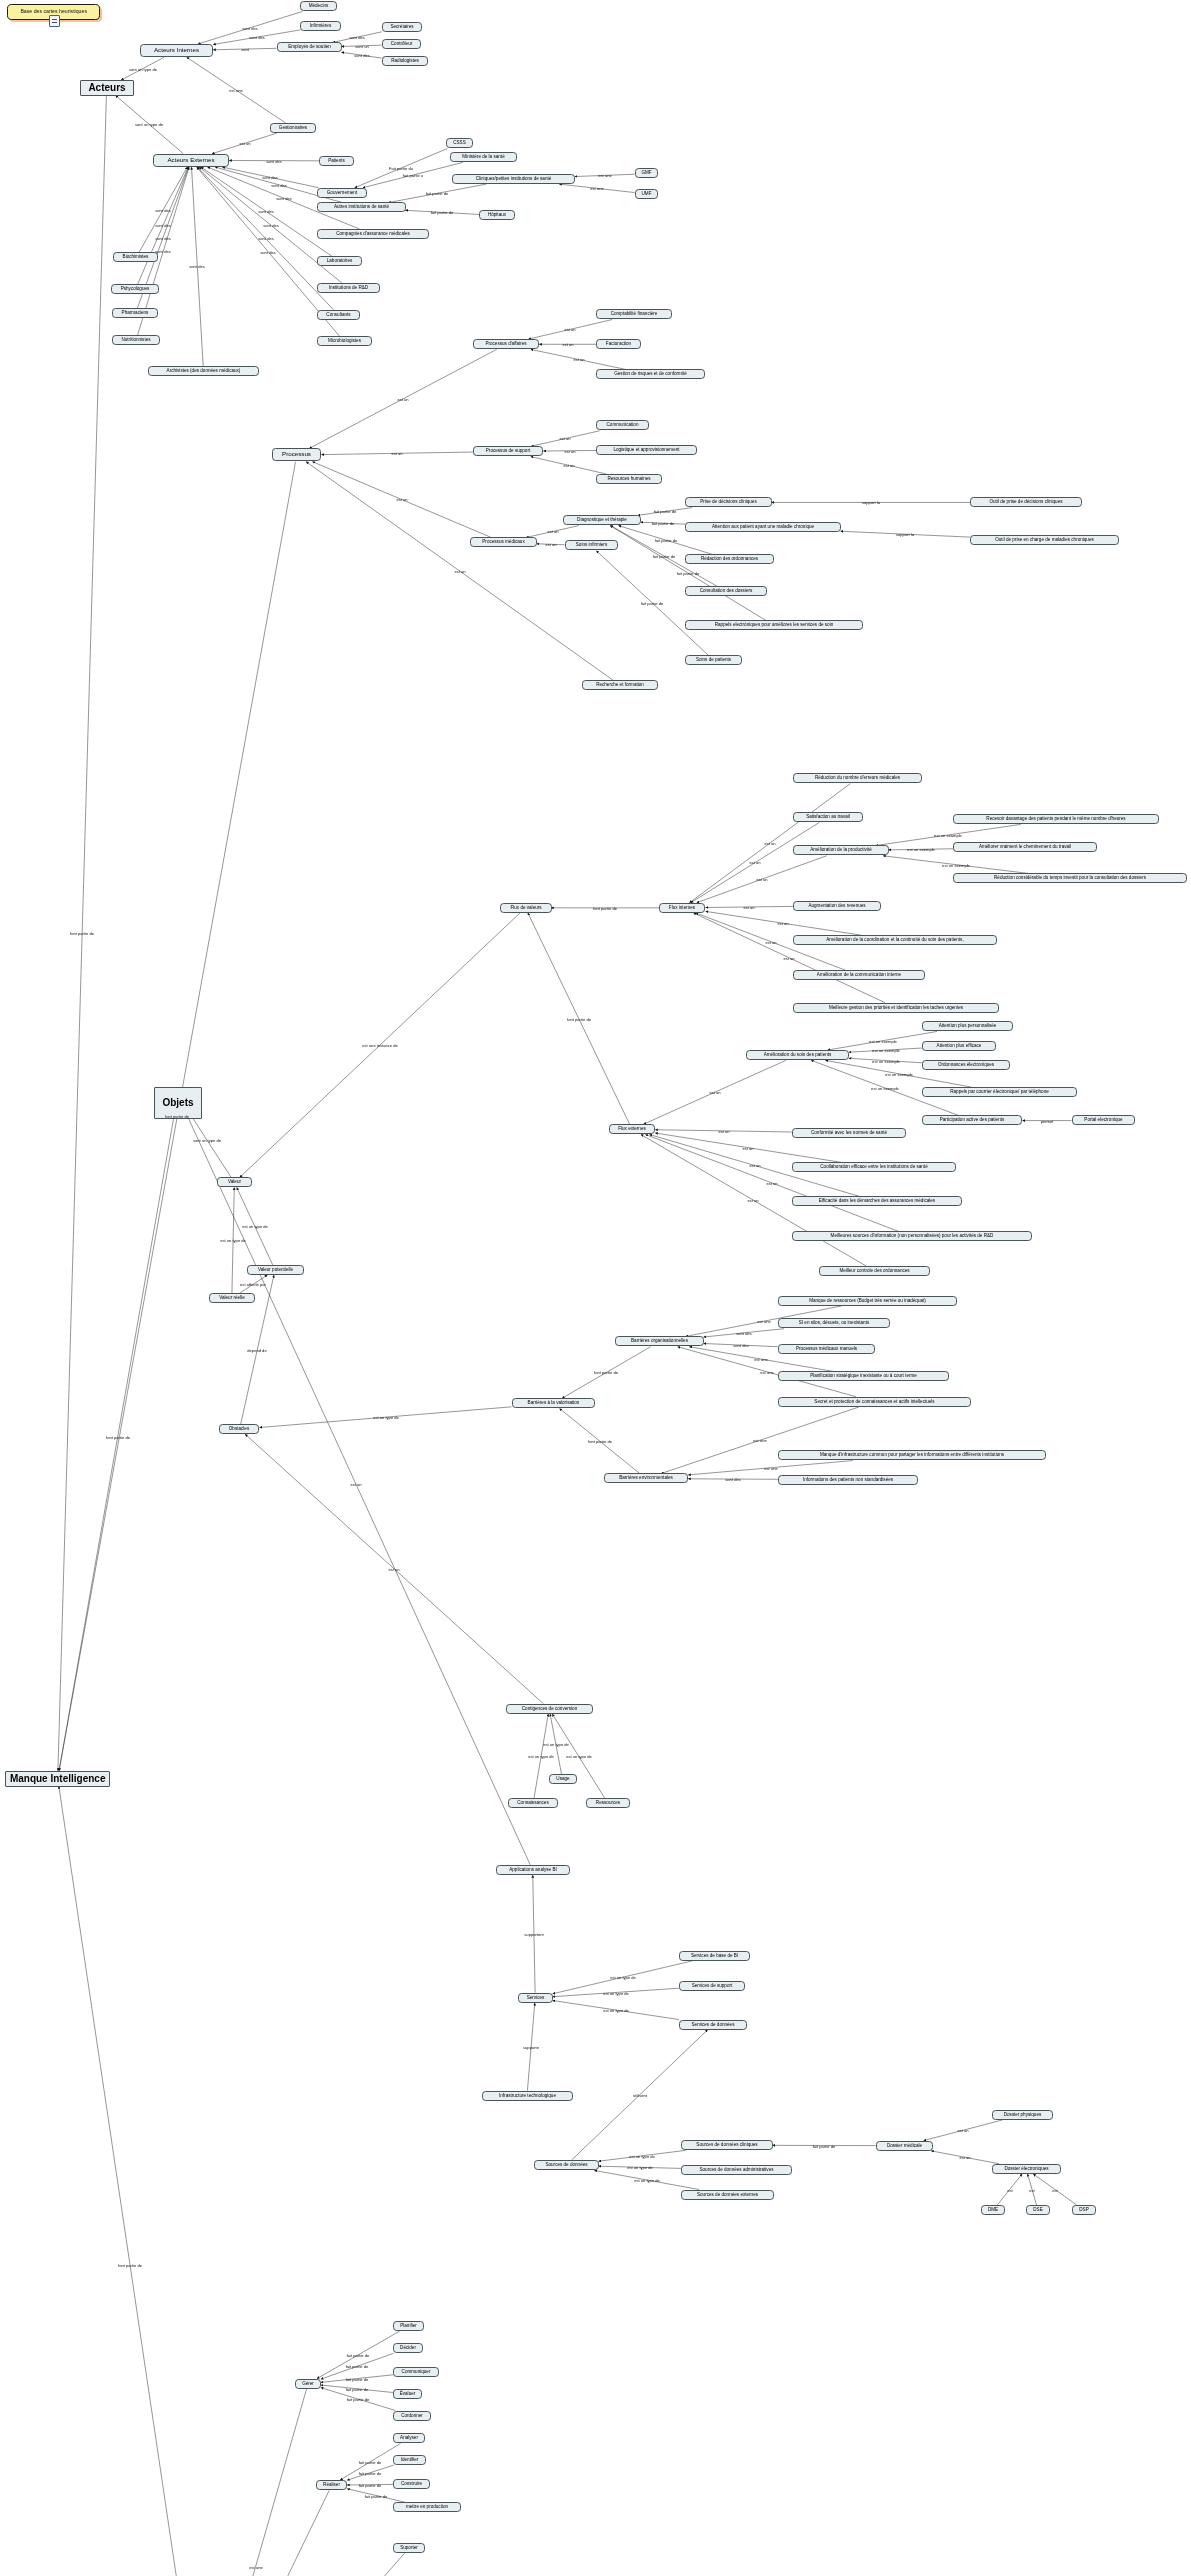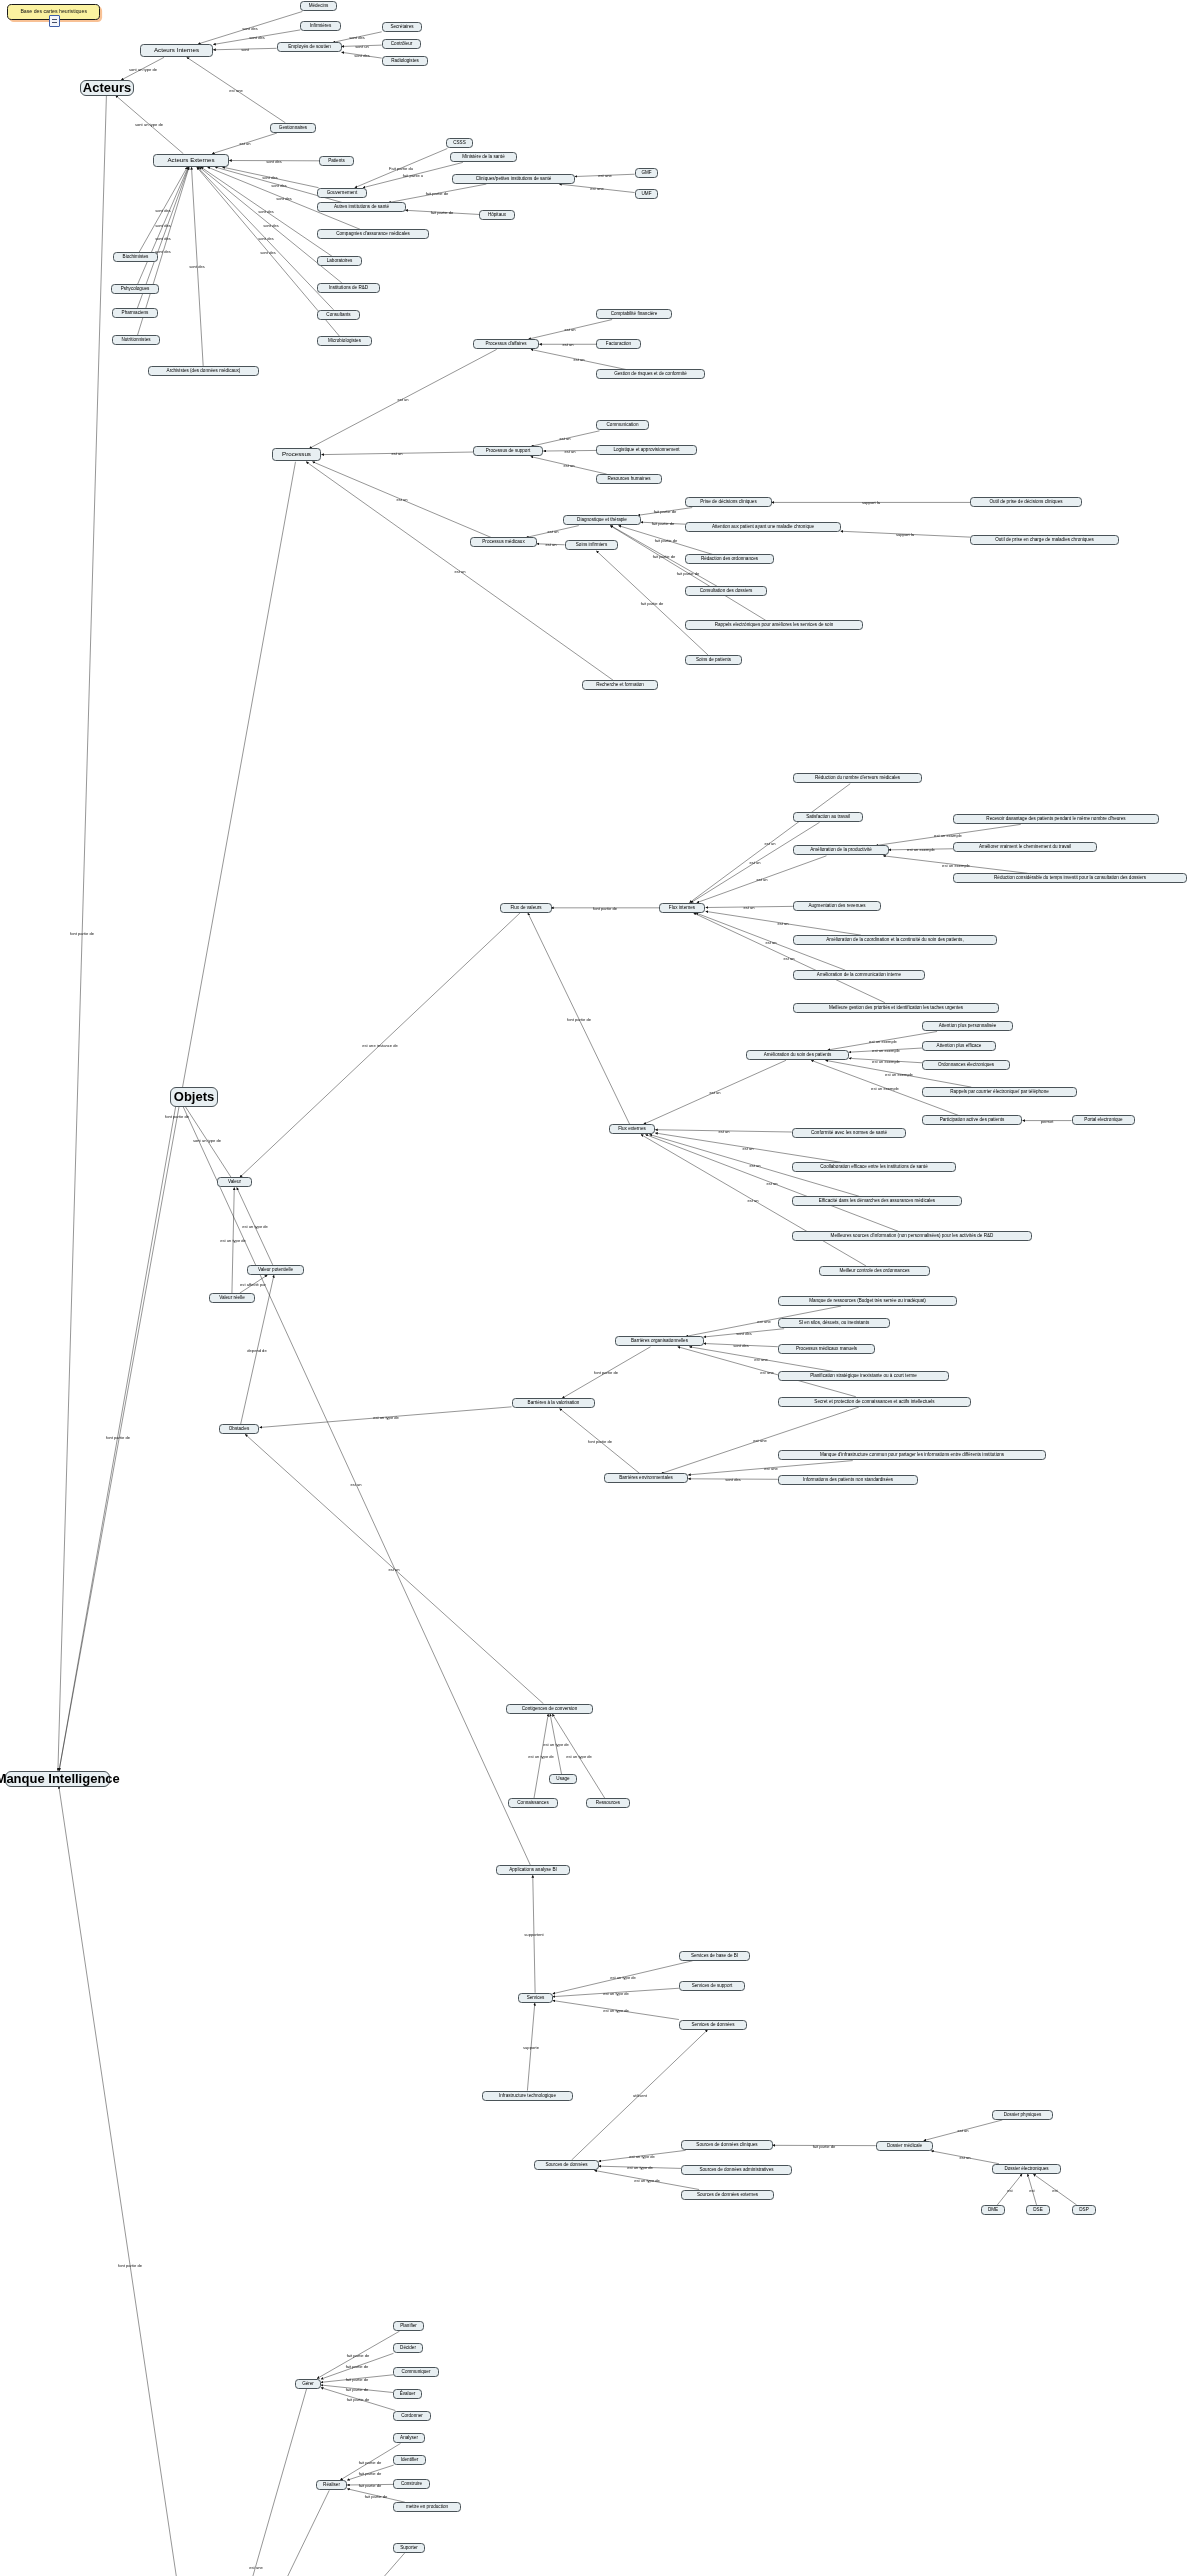--- a/index.html
+++ b/index.html
@@ -13,21 +13,21 @@
     border:0.7px solid #4a5358;
     border-radius:3.6px;
     color:#000;
     display:flex;align-items:center;justify-content:center;
     text-align:center;
     line-height:1.05;
     white-space:nowrap;
     padding:0 3.1px;
     font-size:4.6px;
   }
-  .node.big{font-size:13px;font-weight:bold;border-width:1px;border-radius:6px;}
+  .node.big{font-size:10px;font-weight:bold;border-width:1px;border-radius:1px;}
   .node.mid{font-size:6.2px;}
   .node.title-note{
     background:#fbf2a0;border:1.3px solid #1a1a1a;border-radius:4.6px;
     font-size:5.2px;font-weight:normal;color:#111;
     box-shadow:2.1px 2.1px 0 rgba(247,182,130,.85);
   }
   .note-icon{
     position:absolute;width:9.3px;height:10.3px;
     border:0.8px solid #3f5fa8;background:#f4f6fb;border-radius:1px;
     display:flex;align-items:center;justify-content:center;
@@ -253,21 +253,21 @@
       <div class="node" style="left: 565px; top: 540px; width: 53px; height: 10.3px;">Soins infirmiers</div>
       <div class="node" style="left: 685px; top: 497px; width: 87px; height: 10.3px;">Prise de décisions cliniques</div>
       <div class="node" style="left: 970px; top: 497px; width: 112px; height: 10.3px;">Outil de prise de décisions cliniques</div>
       <div class="node" style="left: 685px; top: 522px; width: 156px; height: 10.3px;">Attention aux patient ayant une maladie chronique</div>
       <div class="node" style="left: 970px; top: 535px; width: 149px; height: 10.3px;">Outil de prise en charge de maladies chroniques</div>
       <div class="node" style="left: 685px; top: 554px; width: 89px; height: 10.3px;">Rédaction des ordonnances</div>
       <div class="node" style="left: 685px; top: 586px; width: 82px; height: 10.3px;">Consultation des dossiers</div>
       <div class="node" style="left: 685px; top: 620px; width: 178px; height: 10.3px;">Rappels electróniques pour améliores les services de soin</div>
       <div class="node" style="left: 685px; top: 655px; width: 57px; height: 10.3px;">Soins de patients</div>
       <div class="node" style="left: 582px; top: 680px; width: 76px; height: 10.3px;">Recherche et formation</div>
-      <div class="node big" style="left: 154px; top: 1087px; width: 48px; height: 20px; margin-left: 16px;">Objets</div>
+      <div class="node big" style="left: 154px; top: 1087px; width: 48px; height: 32px;">Objets</div>
       <div class="node" style="left: 217px; top: 1177px; width: 35px; height: 10.3px;">Valeur</div>
       <div class="node" style="left: 247px; top: 1265px; width: 57px; height: 10.3px;">Valeur potentielle</div>
       <div class="node" style="left: 209px; top: 1293px; width: 46px; height: 10.3px;">Valeur réelle</div>
       <div class="node" style="left: 500px; top: 903px; width: 52px; height: 10.3px;">Flux de valeurs</div>
       <div class="node" style="left: 659px; top: 903px; width: 46px; height: 10.3px;">Flux internes</div>
       <div class="node" style="left: 793px; top: 773px; width: 129px; height: 10.3px;">Réduction du nombre d'erreurs médicales</div>
       <div class="node" style="left: 793px; top: 812px; width: 70px; height: 10.3px;">Satisfaction au travail</div>
       <div class="node" style="left: 793px; top: 845px; width: 96px; height: 10.3px;">Amélioration de la productivité</div>
       <div class="node" style="left: 953px; top: 814px; width: 206px; height: 10.3px;">Recevoir davantage des patients pendant le même nombre d'heures</div>
       <div class="node" style="left: 953px; top: 842px; width: 144px; height: 10.3px;">Améliorer vraiment le cheminement du travail</div>

